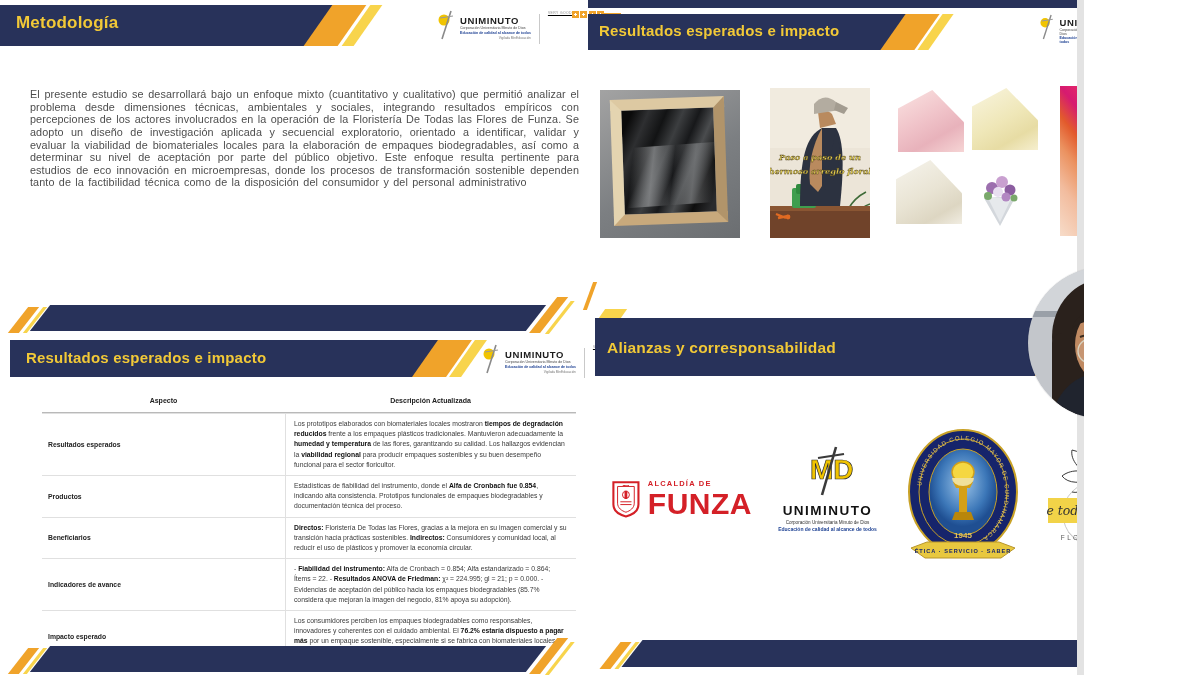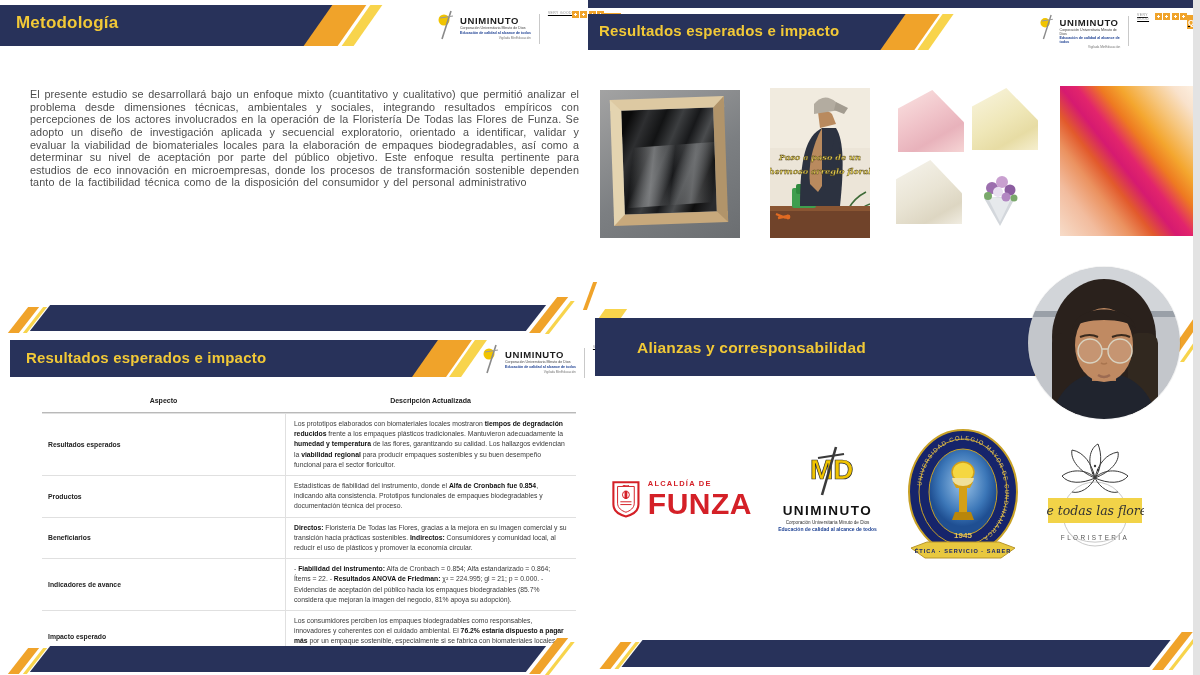--- a/index.html
+++ b/index.html
@@ -1,17 +1,17 @@
 <!DOCTYPE html>
 <html><head>
 <meta charset="utf-8">
 <style>
   html,body{margin:0;padding:0;background:#ffffff;}
   *{box-sizing:border-box;}
-  .canvas{position:relative;width:1200px;height:675px;background:#ffffff;overflow:hidden;
+  .canvas{position:relative;width:1084px;height:675px;background:#ffffff;overflow:hidden;
           font-family:"Liberation Sans",sans-serif;}
   .edge-strip{position:absolute;right:0;top:0;width:7px;height:675px;background:#e3e3e3;}
 
   
   .band{position:absolute;background:#28325a;}
   .band-slant{clip-path:polygon(0 0,100% 0,calc(100% - 30px) 100%,0 100%);}
   .stripe{position:absolute;background:#f0a32a;transform:skewX(-35deg);}
   .stripe.y2{background:#f8d44c;}
   .slide-title{position:absolute;color:#f2c937;font-weight:bold;letter-spacing:.2px;
                font-family:"Liberation Sans",sans-serif;}
@@ -92,21 +92,21 @@
   .td-l{font-size:6.8px;font-weight:bold;color:#222;display:flex;align-items:center;padding:4px 6px;}
   .td-r{font-size:6.8px;line-height:1.5;padding:5px 8px;border-left:1px solid #e0e0e0;color:#3a3a3a;}
   .td-r b{color:#111;}
   .q3-footer{left:16px;top:646px;width:546px;}
 
   
   .q4-accent{position:absolute;left:602px;top:309px;width:22px;height:9px;background:#f8d44c;transform:skewX(-35deg);}
   .q4-band{left:595px;top:318px;width:492px;height:58px;}
   .q4-stripe1{left:1055px;top:318px;width:42px;height:58px;}
   .q4-stripe2{left:1102px;top:330px;width:14px;height:46px;}
-  .q4-title{left:637px;top:339px;font-size:15.5px;}
+  .q4-title{left:607px;top:339px;font-size:15.5px;}
   .q4-srr1{position:absolute;left:1182px;top:312px;width:9px;height:46px;background:#f0a32a;transform:skewX(-35deg);}
   .q4-srr2{position:absolute;left:1194px;top:322px;width:4px;height:40px;background:#f8d44c;transform:skewX(-35deg);}
   .q4-frag{position:absolute;left:588px;top:282px;width:4px;height:28px;background:#f0a32a;transform:skewX(-20deg);}
   .q4-footer{left:608px;top:640px;width:578px;height:27px;}
 
   .webcam{position:absolute;left:1028px;top:267px;width:152px;height:152px;border-radius:50%;
           overflow:hidden;box-shadow:0 0 0 1px rgba(0,0,0,.05);z-index:5;}
 
   .logo-funza{position:absolute;left:612px;top:468px;width:140px;height:62px;display:flex;align-items:center;gap:8px;}
   .funza-txt .ft1{font-size:7.5px;font-weight:bold;color:#d42027;letter-spacing:1.2px;}

